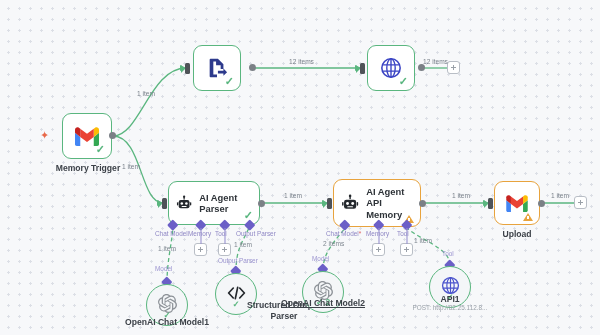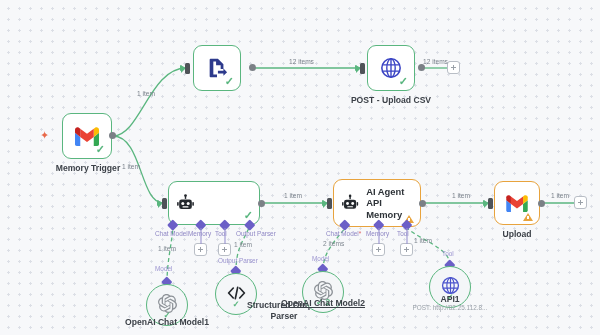--- a/index.html
+++ b/index.html
@@ -237,35 +237,35 @@
   <div class="inport" style="left:360px; top:63px;"></div>
   <div class="node" style="left:367px; top:45px; width:48px; height:46px;">
     <svg class="ico" width="22" height="22" viewBox="0 0 24 24">
       <circle cx="12" cy="12" r="10" fill="none" stroke="#3b44c4" stroke-width="1.7"></circle>
       <ellipse cx="12" cy="12" rx="4.6" ry="10" fill="none" stroke="#3b44c4" stroke-width="1.5"></ellipse>
       <path d="M2.4 8.6h19.2M2.4 15.4h19.2M12 2v20" stroke="#3b44c4" stroke-width="1.5" fill="none"></path>
     </svg>
     <span class="check">✓</span>
   </div>
   <div class="port" style="left:418px; top:64px;"></div>
-  <div class="nlabel" style="left:341px; top:95px; width:100px;">POST - Upload CSV</div>
   <div class="plus" style="left:447px; top:61px;"></div>
 
   <div class="inport" style="left:162px; top:198px;"></div>
   <div class="node" style="left:168px; top:181px; width:92px; height:44px; justify-content:flex-start; padding-left:7px;">
     <svg class="ico" width="19" height="19" viewBox="0 0 24 24">
       <rect x="4" y="7" width="16" height="12" rx="3" fill="#24282d"></rect>
       <rect x="11.1" y="2.2" width="1.8" height="4" fill="#24282d"></rect>
       <circle cx="12" cy="2" r="1.7" fill="#24282d"></circle>
       <circle cx="8.6" cy="12" r="1.9" fill="#ffffff"></circle>
       <circle cx="15.4" cy="12" r="1.9" fill="#ffffff"></circle>
       <rect x="8.2" y="15.6" width="7.6" height="1.5" rx="0.7" fill="#ffffff"></rect>
       <rect x="1.4" y="10" width="2" height="5" rx="1" fill="#24282d"></rect>
       <rect x="20.6" y="10" width="2" height="5" rx="1" fill="#24282d"></rect>
     </svg>
+    <span class="inname">AI Agent Parser</span>
     <span class="check">✓</span>
   </div>
   <div class="port" style="left:258px; top:200px;"></div>
 
   <div class="diamond" style="left:169px; top:221px;"></div>
   <div class="sublabel" style="left:155px; top:230px;">Chat Model</div>
 
   <div class="diamond" style="left:197px; top:221px;"></div>
   <div class="sublabel" style="left:188px; top:230px;">Memory</div>
   <div class="plus" style="left:194px; top:243px;"></div>

